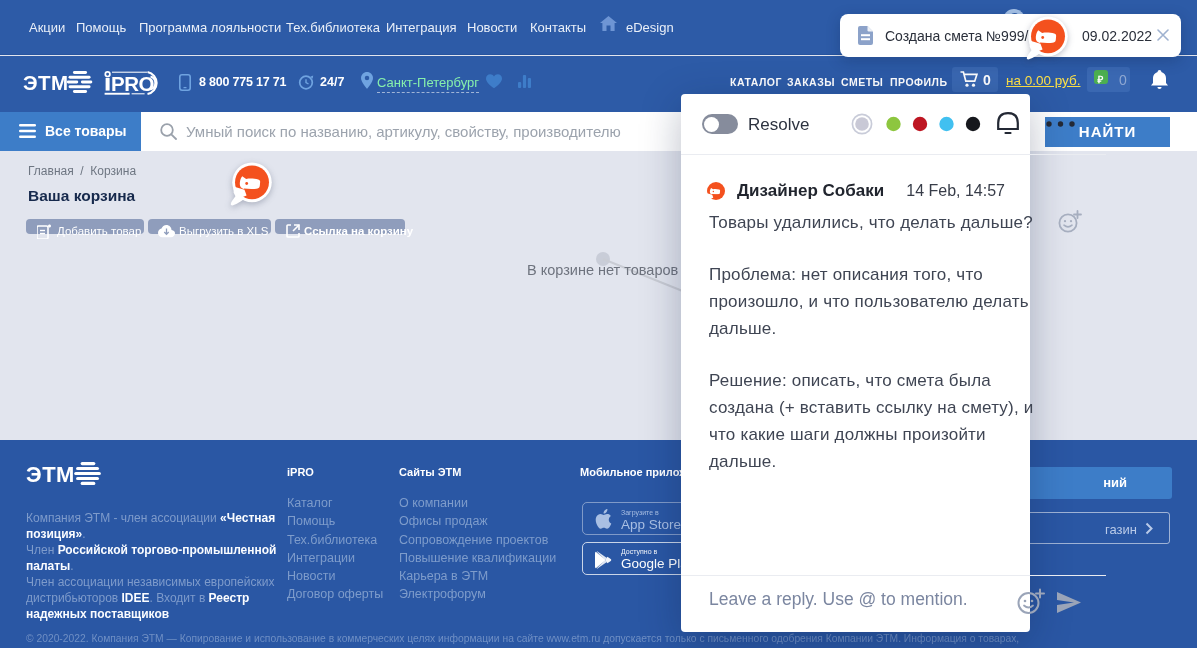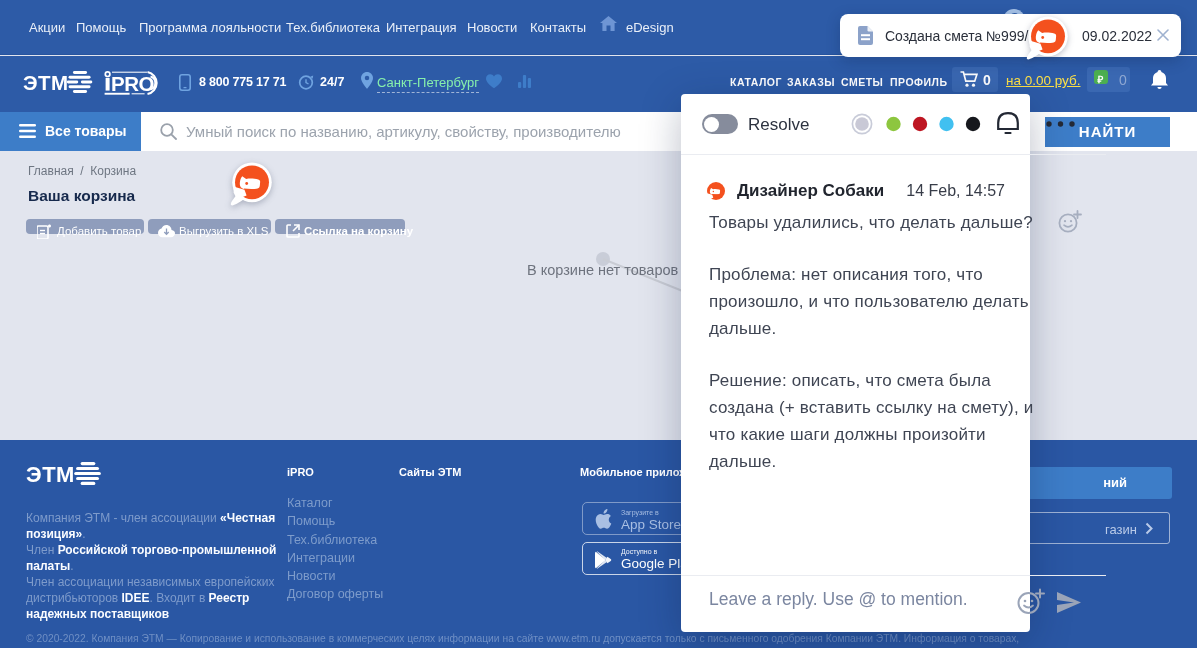--- a/index.html
+++ b/index.html
@@ -217,20 +217,28 @@
     <a>Каталог</a>
       <a>Помощь</a>
       <a>Тех.библиотека</a>
       <a>Интеграции</a>
       <a>Новости</a>
       <a>Договор оферты</a>
   </div>
 </div>
 <div class="fcol abs" style="left:399px; top:466px;">
   <h4>Сайты ЭТМ</h4>
+  <div style="margin-top:16px; line-height:18.3px">
+    <a>О компании</a>
+      <a>Офисы продаж</a>
+      <a>Сопровождение проектов</a>
+      <a>Повышение квалификации</a>
+      <a>Карьера в ЭТМ</a>
+      <a>Электрофорум</a>
+  </div>
 </div>
 <div class="fcol abs" style="left:580px; top:466px;">
   <h4>Мобильное приложение</h4>
 </div>
 
 <div class="abs" style="left:26px; top:462px; font-size:22px; font-weight:bold; color:#fff; letter-spacing:.5px;">ЭТМ</div>
 <svg class="abs" style="left:74px; top:462px" width="28" height="23" viewBox="0 0 30 25">
   <g fill="#fff">
     <rect x="7" y="0" width="16" height="3.4" rx="1.7"></rect>
     <rect x="2" y="5.4" width="25" height="3.4" rx="1.7"></rect>

